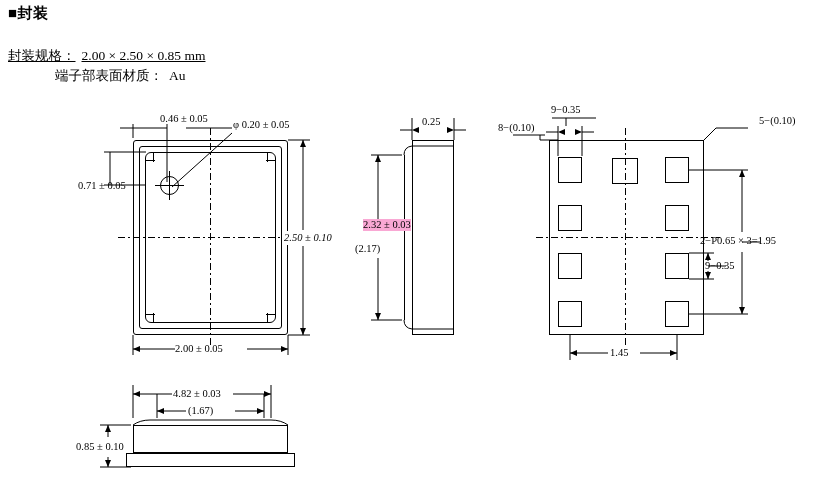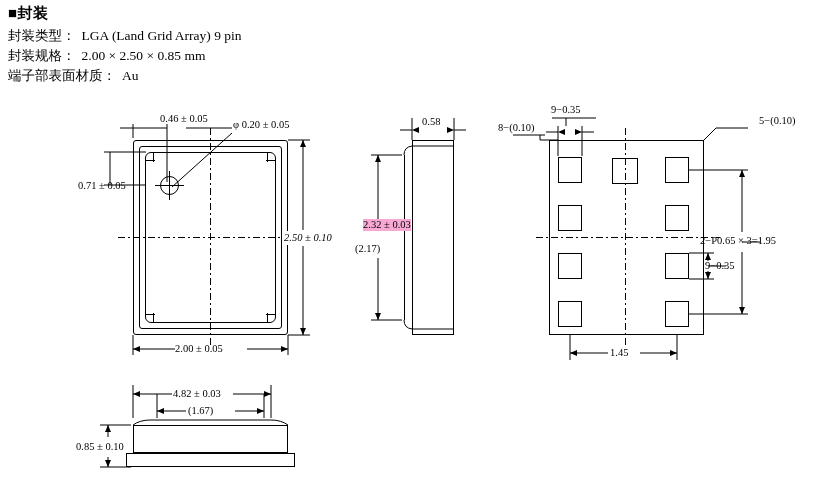--- a/index.html
+++ b/index.html
@@ -32,22 +32,22 @@
   }
   .spec-line {
     position: absolute;
     left: 8px;
     font-size: 13.5px;
     white-space: nowrap;
   }
   .spec-line .lbl { font-family: "Liberation Serif", serif; }
   .spec-line .val { font-family: "Liberation Serif", serif; }
   .l1 { top: 27px; }
-  .l2 { top: 47px; }
-  .l3 { top: 67px; }
+  .l2 { top: 47px; text-decoration: underline; }
+  .l3 { top: 67px; margin-left: 47px; }
   .spec-line .val { padding-left: 6px; }
 
   
   .ln {
     position: absolute;
     background: #000;
   }
   .hl { height: 1px; }
   .vl { width: 1px; }
   .box {
@@ -89,23 +89,20 @@
     pointer-events: none;
   }
 </style>
 </head>
 <body>
 
 <div class="page">
 
   <div class="section-title">■封装</div>
 
-  <div class="spec-line l1">
-    <span class="lbl">封装类型：</span><span class="val">LGA (Land Grid Array) 9 pin</span>
-  </div>
   <div class="spec-line l2">
     <span class="lbl">封装规格：</span><span class="val">2.00 × 2.50 × 0.85 mm</span>
   </div>
   <div class="spec-line l3">
     <span class="lbl">端子部表面材质：</span><span class="val">Au</span>
   </div>
 
   <div>
 
     <div class="box" style="left:133px; top:140px; width:155px; height:195px; border-radius:3px;"></div>
@@ -183,21 +180,21 @@
       <polygon points="412,130 419,127 419,133" fill="#000"></polygon>
       <polygon points="454,130 447,127 447,133" fill="#000"></polygon>
 
       <line x1="371" y1="155" x2="402" y2="155" stroke="#000" stroke-width="1"></line>
       <line x1="371" y1="320" x2="402" y2="320" stroke="#000" stroke-width="1"></line>
       <line x1="378" y1="155" x2="378" y2="222" stroke="#000" stroke-width="1"></line>
       <line x1="378" y1="258" x2="378" y2="320" stroke="#000" stroke-width="1"></line>
       <polygon points="378,155 375,162 381,162" fill="#000"></polygon>
       <polygon points="378,320 375,313 381,313" fill="#000"></polygon>
     </svg>
-    <div class="dim" style="left:422px; top:116px;">0.58</div>
+    <div class="dim" style="left:422px; top:116px;">0.25</div>
     <div class="dim" style="left:363px; top:219px; background:#f9a8d4;">2.32 ± 0.03</div>
     <div class="dim" style="left:355px; top:243px; background:#fff;">(2.17)</div>
   </div>
 
   <div>
     <div class="box" style="left:549px; top:140px; width:155px; height:195px;"></div>
 
     <div class="pad" style="left:558px; top:157px; width:24px; height:26px;"></div>
     <div class="pad" style="left:558px; top:205px; width:24px; height:26px;"></div>
     <div class="pad" style="left:558px; top:253px; width:24px; height:26px;"></div>

